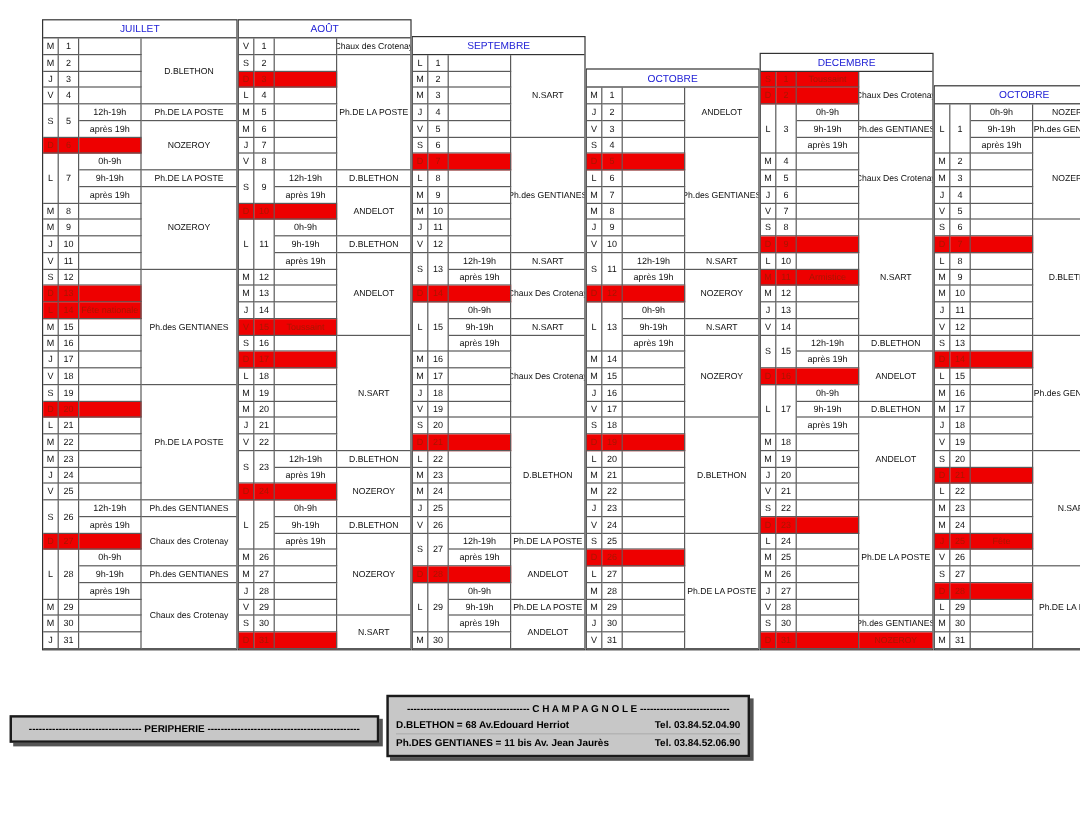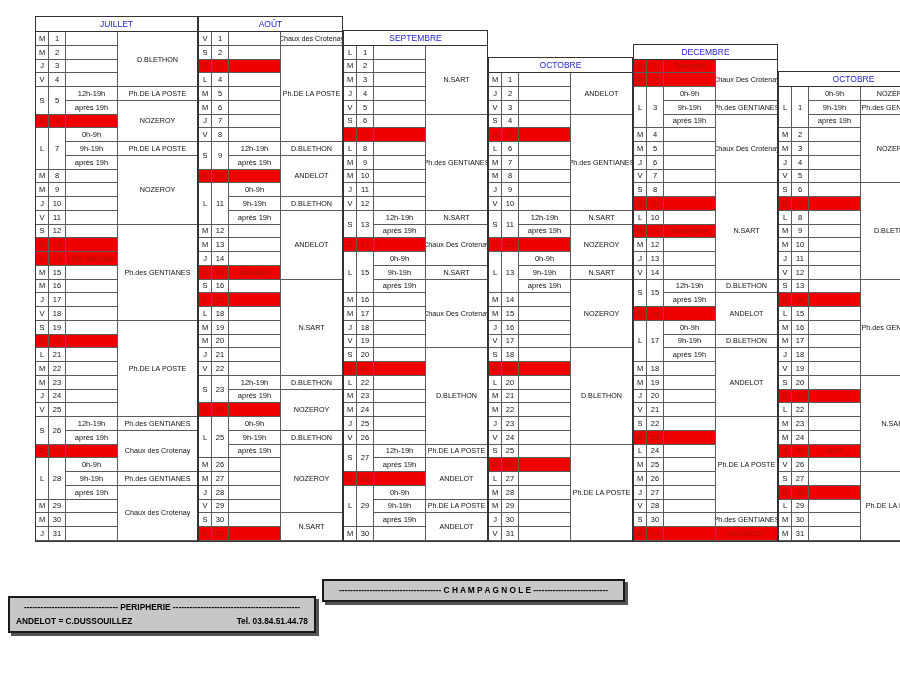--- a/index.html
+++ b/index.html
@@ -517,21 +517,21 @@
           <div class="c dn" style="grid-area: 10 / 2;">8</div>
           <div class="c tc" style="grid-area: 10 / 3;"></div>
           <div class="c dl red" style="grid-area: 11 / 1;">D</div>
           <div class="c dn red" style="grid-area: 11 / 2;">9</div>
           <div class="c tc red" style="grid-area: 11 / 3;"></div>
           <div class="c dl" style="grid-area: 12 / 1;">L</div>
           <div class="c dn" style="grid-area: 12 / 2;">10</div>
           <div class="c tc" style="grid-area: 12 / 3;"></div>
           <div class="c dl red" style="grid-area: 13 / 1;">M</div>
           <div class="c dn red" style="grid-area: 13 / 2;">11</div>
-          <div class="c tc red hol" style="grid-area: 13 / 3;">Assomption</div>
+          <div class="c tc red hol" style="grid-area: 13 / 3;">Armistice</div>
           <div class="c dl" style="grid-area: 14 / 1;">M</div>
           <div class="c dn" style="grid-area: 14 / 2;">12</div>
           <div class="c tc" style="grid-area: 14 / 3;"></div>
           <div class="c dl" style="grid-area: 15 / 1;">J</div>
           <div class="c dn" style="grid-area: 15 / 2;">13</div>
           <div class="c tc" style="grid-area: 15 / 3;"></div>
           <div class="c dl" style="grid-area: 16 / 1;">V</div>
           <div class="c dn" style="grid-area: 16 / 2;">14</div>
           <div class="c tc" style="grid-area: 16 / 3;"></div>
           <div class="c dl" style="grid-area: 17 / 1 / span 2;">S</div>
@@ -670,21 +670,21 @@
           <div class="c dn" style="grid-area: 24 / 2;">22</div>
           <div class="c tc" style="grid-area: 24 / 3;"></div>
           <div class="c dl" style="grid-area: 25 / 1;">M</div>
           <div class="c dn" style="grid-area: 25 / 2;">23</div>
           <div class="c tc" style="grid-area: 25 / 3;"></div>
           <div class="c dl" style="grid-area: 26 / 1;">M</div>
           <div class="c dn" style="grid-area: 26 / 2;">24</div>
           <div class="c tc" style="grid-area: 26 / 3;"></div>
           <div class="c dl red" style="grid-area: 27 / 1;">J</div>
           <div class="c dn red" style="grid-area: 27 / 2;">25</div>
-          <div class="c tc red hol" style="grid-area: 27 / 3;">Noël</div>
+          <div class="c tc red hol" style="grid-area: 27 / 3;">Fête</div>
           <div class="c dl" style="grid-area: 28 / 1;">V</div>
           <div class="c dn" style="grid-area: 28 / 2;">26</div>
           <div class="c tc" style="grid-area: 28 / 3;"></div>
           <div class="c dl" style="grid-area: 29 / 1;">S</div>
           <div class="c dn" style="grid-area: 29 / 2;">27</div>
           <div class="c tc" style="grid-area: 29 / 3;"></div>
           <div class="c dl red" style="grid-area: 30 / 1;">D</div>
           <div class="c dn red" style="grid-area: 30 / 2;">28</div>
           <div class="c tc red" style="grid-area: 30 / 3;"></div>
           <div class="c dl" style="grid-area: 31 / 1;">L</div>
@@ -703,25 +703,29 @@
           <div class="c ph" style="grid-area: 15 / 4 / span 7;">Ph.des GENTIANES</div>
           <div class="c ph" style="grid-area: 22 / 4 / span 7;">N.SART</div>
           <div class="c ph" style="grid-area: 29 / 4 / span 5;">Ph.DE LA POSTE</div>
         </div>
       </div>
     </div>
 
   <div class="box" id="box-periph">
     <div class="box-header">---------------------------------- PERIPHERIE ----------------------------------------------</div>
     <div id="periph-entries">
-        <div class="entry">
-          <div class="nm">ANDELOT  =  C.DUSSOUILLEZ</div>
-          <div class="tel">Tel. 03.84.51.44.78</div>
-        </div>
       </div>
   </div>
 
   <div class="box" id="box-champ">
     <div class="box-header">------------------------------------- C H A M P A G N O L E ---------------------------</div>
     <div id="champ-entries">
+        <div class="entry">
+          <div class="nm">D.BLETHON  =  68 Av.Edouard Herriot</div>
+          <div class="tel">Tel. 03.84.52.04.90</div>
+        </div>
+        <div class="entry">
+          <div class="nm">Ph.DES GENTIANES  =   11 bis Av. Jean Jaurès</div>
+          <div class="tel">Tel. 03.84.52.06.90</div>
+        </div>
       </div>
   </div>
 </div>
 
 </body></html>

